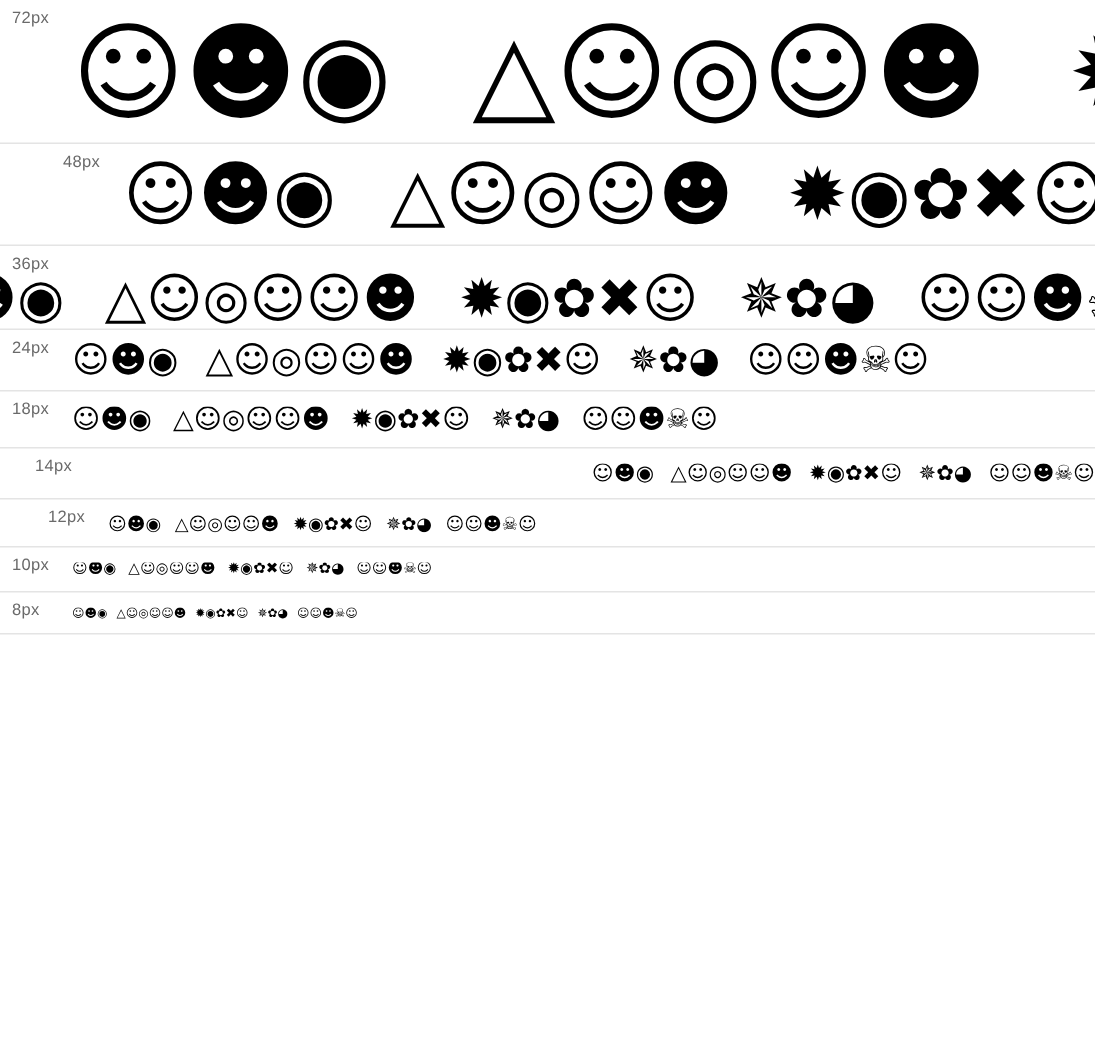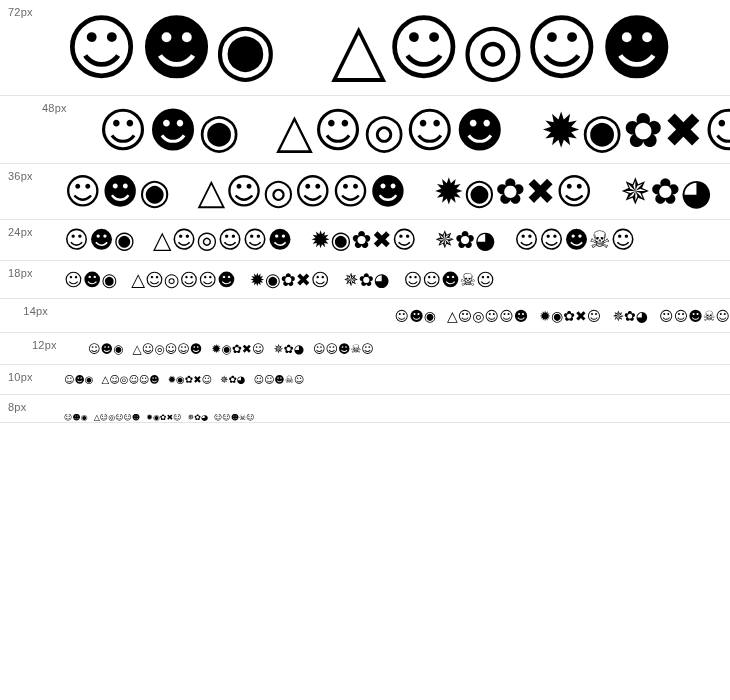--- a/index.html
+++ b/index.html
@@ -18,21 +18,20 @@
     width: 730px;
     position: relative;
   }
   .size-row {
     position: relative;
     display: flex;
     align-items: center;
     border-bottom: 1px solid #e4e4e4;
     box-sizing: border-box;
     overflow: hidden;
-    gap: 16px;
   }
   .size-label {
     width: 48px;
     min-width: 48px;
     padding-left: 8px;
     box-sizing: border-box;
     font-size: 11px;
     color: #6a6a6a;
     font-family: "Liberation Sans", sans-serif;
     align-self: flex-start;
@@ -62,21 +61,21 @@
 
 <div id="specimen" style="background: rgb(255, 255, 255);">
     <div class="size-row" style="height: 96px; border-bottom-color: rgb(228, 228, 228);">
       <div class="size-label" style="color: rgb(106, 106, 106);">72px</div>
       <div class="glyph-strip" style="font-size: 72px;"><span class="glyph-group">☺☻◉</span><span class="glyph-group" style="margin-left: 54px;">△☺◎☺☻</span><span class="glyph-group" style="margin-left: 54px;">✹◉✿✖☺</span></div>
     </div>
     <div class="size-row" style="height: 68px; border-bottom-color: rgb(228, 228, 228);">
       <div class="size-label" style="color: rgb(106, 106, 106); margin-left: 34px;">48px</div>
       <div class="glyph-strip" style="font-size: 48px;"><span class="glyph-group">☺☻◉</span><span class="glyph-group" style="margin-left: 36px;">△☺◎☺☻</span><span class="glyph-group" style="margin-left: 36px;">✹◉✿✖☺</span></div>
     </div>
-    <div class="size-row" style="height: 56px; border-bottom-color: rgb(228, 228, 228);">
+    <div class="size-row" style="height: 56px; border-bottom-color: rgb(228, 228, 228); flex-direction: column;">
       <div class="size-label" style="color: rgb(106, 106, 106);">36px</div>
       <div class="glyph-strip" style="font-size: 36px;"><span class="glyph-group">☺☻◉</span><span class="glyph-group" style="margin-left: 27px;">△☺◎☺☺☻</span><span class="glyph-group" style="margin-left: 27px;">✹◉✿✖☺</span><span class="glyph-group" style="margin-left: 27px;">✵✿◕</span><span class="glyph-group" style="margin-left: 27px;">☺☺☻☠☺</span></div>
     </div>
     <div class="size-row" style="height: 41px; border-bottom-color: rgb(228, 228, 228);">
       <div class="size-label" style="color: rgb(106, 106, 106);">24px</div>
       <div class="glyph-strip" style="font-size: 24px;"><span class="glyph-group">☺☻◉</span><span class="glyph-group" style="margin-left: 18px;">△☺◎☺☺☻</span><span class="glyph-group" style="margin-left: 18px;">✹◉✿✖☺</span><span class="glyph-group" style="margin-left: 18px;">✵✿◕</span><span class="glyph-group" style="margin-left: 18px;">☺☺☻☠☺</span></div>
     </div>
     <div class="size-row" style="height: 38px; border-bottom-color: rgb(228, 228, 228);">
       <div class="size-label" style="color: rgb(106, 106, 106);">18px</div>
       <div class="glyph-strip" style="font-size: 18px;"><span class="glyph-group">☺☻◉</span><span class="glyph-group" style="margin-left: 14px;">△☺◎☺☺☻</span><span class="glyph-group" style="margin-left: 14px;">✹◉✿✖☺</span><span class="glyph-group" style="margin-left: 14px;">✵✿◕</span><span class="glyph-group" style="margin-left: 14px;">☺☺☻☠☺</span></div>
@@ -86,18 +85,18 @@
       <div class="glyph-strip" style="font-size: 14px;"><span class="glyph-group">☺☻◉</span><span class="glyph-group" style="margin-left: 11px;">△☺◎☺☺☻</span><span class="glyph-group" style="margin-left: 11px;">✹◉✿✖☺</span><span class="glyph-group" style="margin-left: 11px;">✵✿◕</span><span class="glyph-group" style="margin-left: 11px;">☺☺☻☠☺</span></div>
     </div>
     <div class="size-row" style="height: 32px; border-bottom-color: rgb(228, 228, 228); padding-left: 24px;">
       <div class="size-label" style="color: rgb(106, 106, 106);">12px</div>
       <div class="glyph-strip" style="font-size: 12px;"><span class="glyph-group">☺☻◉</span><span class="glyph-group" style="margin-left: 9px;">△☺◎☺☺☻</span><span class="glyph-group" style="margin-left: 9px;">✹◉✿✖☺</span><span class="glyph-group" style="margin-left: 9px;">✵✿◕</span><span class="glyph-group" style="margin-left: 9px;">☺☺☻☠☺</span></div>
     </div>
     <div class="size-row" style="height: 30px; border-bottom-color: rgb(228, 228, 228);">
       <div class="size-label" style="color: rgb(106, 106, 106);">10px</div>
       <div class="glyph-strip" style="font-size: 10px;"><span class="glyph-group">☺☻◉</span><span class="glyph-group" style="margin-left: 8px;">△☺◎☺☺☻</span><span class="glyph-group" style="margin-left: 8px;">✹◉✿✖☺</span><span class="glyph-group" style="margin-left: 8px;">✵✿◕</span><span class="glyph-group" style="margin-left: 8px;">☺☺☻☠☺</span></div>
     </div>
-    <div class="size-row" style="height: 28px; border-bottom-color: rgb(228, 228, 228); align-items: flex-end;">
+    <div class="size-row" style="height: 28px; border-bottom-color: rgb(228, 228, 228);">
       <div class="size-label" style="color: rgb(106, 106, 106);">8px</div>
       <div class="glyph-strip" style="font-size: 8px;"><span class="glyph-group">☺☻◉</span><span class="glyph-group" style="margin-left: 6px;">△☺◎☺☺☻</span><span class="glyph-group" style="margin-left: 6px;">✹◉✿✖☺</span><span class="glyph-group" style="margin-left: 6px;">✵✿◕</span><span class="glyph-group" style="margin-left: 6px;">☺☺☻☠☺</span></div>
     </div>
   </div>
 <div class="page-filler" style="height: 277px;"></div>
 
 </body></html>

